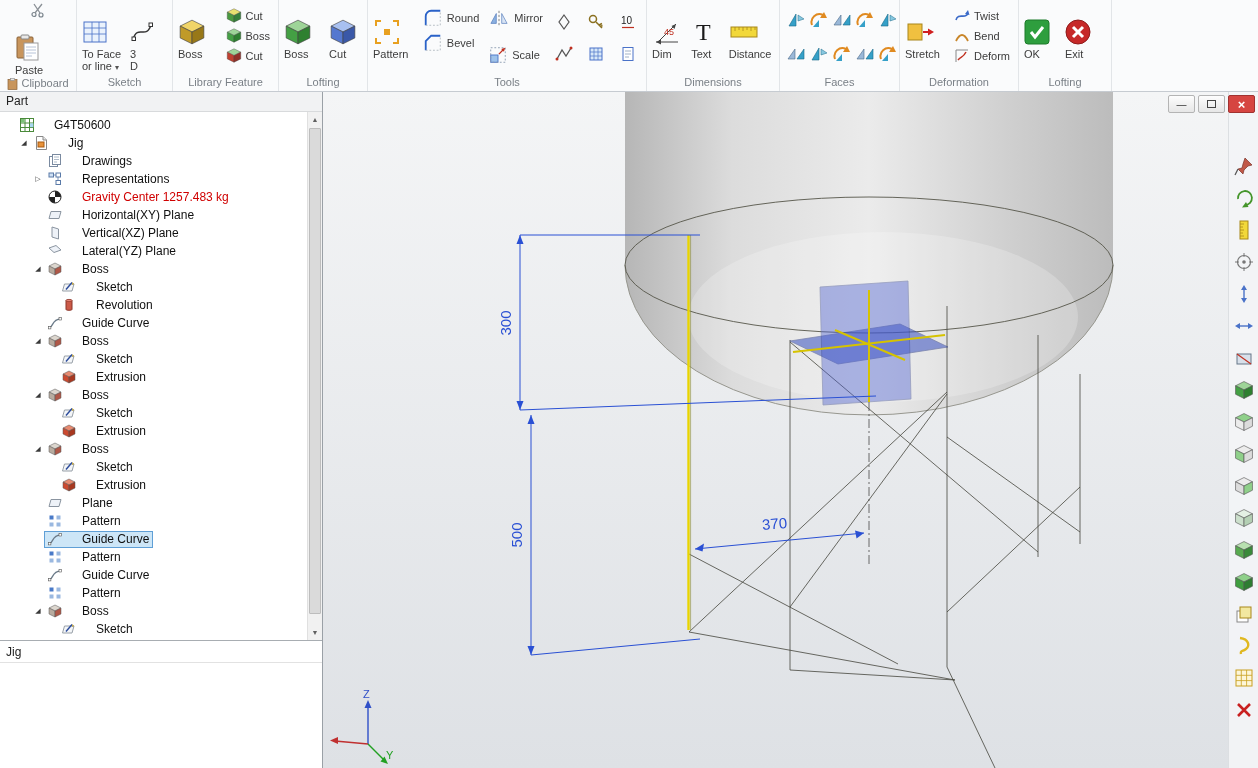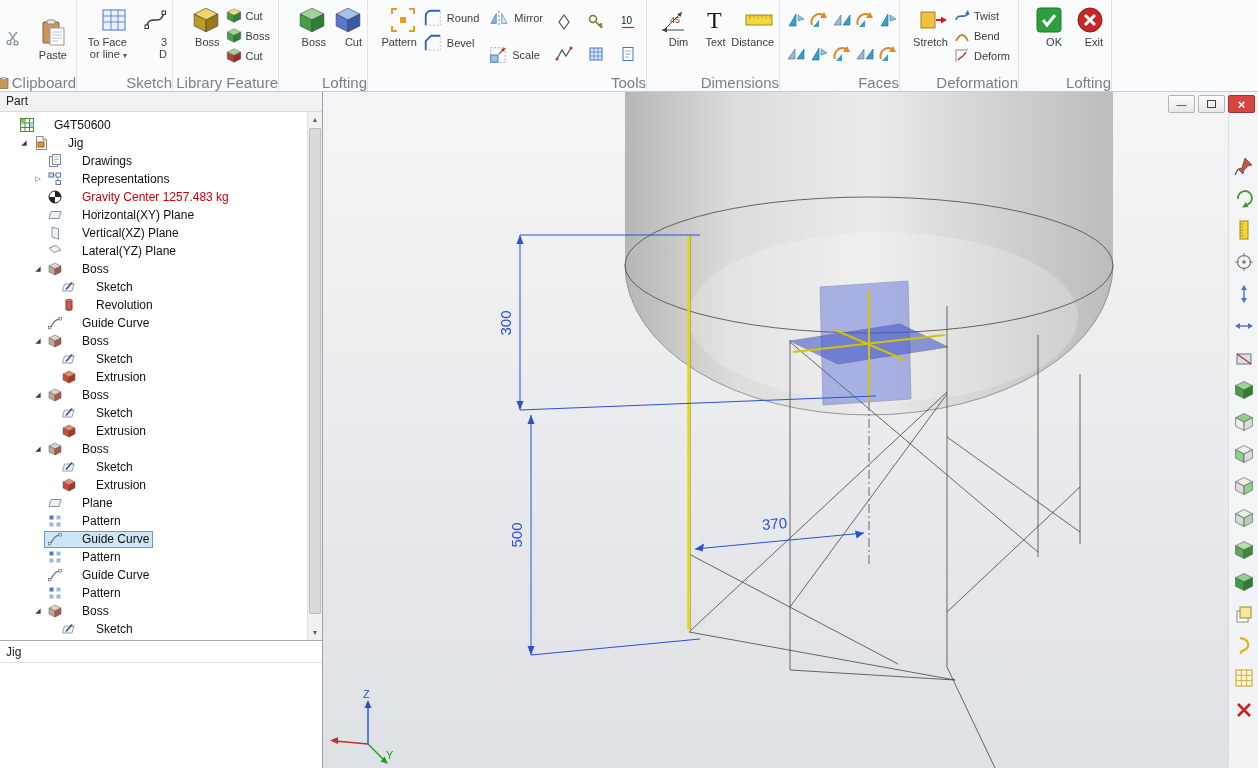--- a/index.html
+++ b/index.html
@@ -3,22 +3,22 @@
 <meta charset="utf-8">
 <style>
   *{margin:0;padding:0;box-sizing:border-box;}
   html,body{width:1258px;height:768px;overflow:hidden;font-family:"Liberation Sans",sans-serif;background:#fff;}
   #app{position:relative;width:1258px;height:768px;}
 
   
   #ribbon{position:absolute;top:0;left:0;width:1258px;height:92px;background:#fafbfc;border-bottom:1px solid #c6cbd1;display:flex;}
   .grp{height:100%;border-right:1px solid #e2e5e8;display:flex;flex-direction:column;}
   .grp-content{flex:1;display:flex;align-items:flex-start;padding:2px 5px 0 5px;gap:3px;}
-  .grp-label{height:17px;font-size:15px;color:#7a8087;text-align:center;line-height:15px;white-space:nowrap;display:flex;align-items:center;justify-content:flex-end;gap:3px;}
-  .bigbtn{display:flex;flex-direction:column;align-items:flex-end;width:46px;padding-top:2px;font-size:11px;color:#3c3c3c;text-align:center;line-height:12px;cursor:default;}
+  .grp-label{height:17px;font-size:11px;color:#7a8087;text-align:center;line-height:15px;white-space:nowrap;display:flex;align-items:center;justify-content:center;gap:3px;}
+  .bigbtn{display:flex;flex-direction:column;align-items:flex-start;width:46px;padding-top:2px;font-size:11px;color:#3c3c3c;text-align:center;line-height:12px;cursor:default;margin-top:12px;}
   .bicon{height:32px;display:flex;align-items:center;justify-content:center;}
   .smallcol{display:flex;flex-direction:column;gap:3px;padding-top:5px;}
   .smallbtn{display:flex;align-items:center;gap:4px;font-size:11px;color:#3c3c3c;height:17px;padding:0 3px;white-space:nowrap;}
   .icgrid{display:grid;grid-template-columns:repeat(3,24px);gap:10px 8px;padding-top:9px;padding-left:4px;}
   .icbtn{width:22px;height:22px;display:flex;align-items:center;justify-content:center;}
   .facegrid{display:grid;grid-template-columns:repeat(5,22px);gap:12px 1px;padding-top:7px;}
   .caret{font-size:8px;color:#555;}
   .ic{display:inline-flex;align-items:center;justify-content:center;}
 
   
@@ -49,21 +49,21 @@
   .maxbox{width:9px;height:8px;border:1.5px solid #444;display:inline-block;}
 </style>
 </head>
 <body>
 
 <div id="app">
 
   <div id="ribbon">
 
     <div class="grp" style="width:77px">
-      <div class="grp-content" style="align-items:center;gap:0;">
+      <div class="grp-content" style="flex-direction:column;align-items:center;gap:0;">
         <span class="ic">
             <svg width="16" height="16" viewBox="0 0 16 16">
               <circle cx="4" cy="12.5" r="2" fill="none" stroke="#7a848c" stroke-width="1.2"></circle>
               <circle cx="11" cy="13" r="2" fill="none" stroke="#7a848c" stroke-width="1.2"></circle>
               <path d="M5,11 L12,2 M10,11 L4,2" stroke="#8a9096" stroke-width="1.3" fill="none"></path>
             </svg>
           </span>
         <div class="bigbtn">
           <span class="bicon ic">
               <svg width="26" height="28" viewBox="0 0 26 28">

